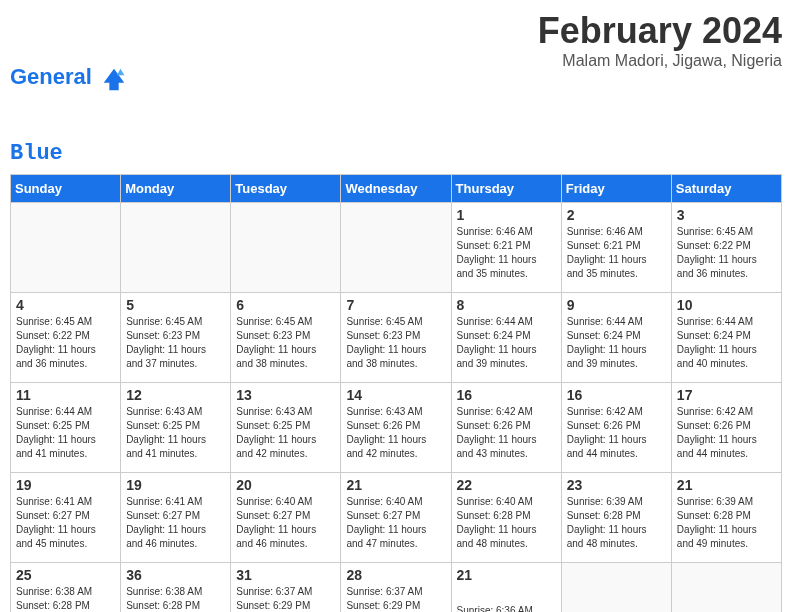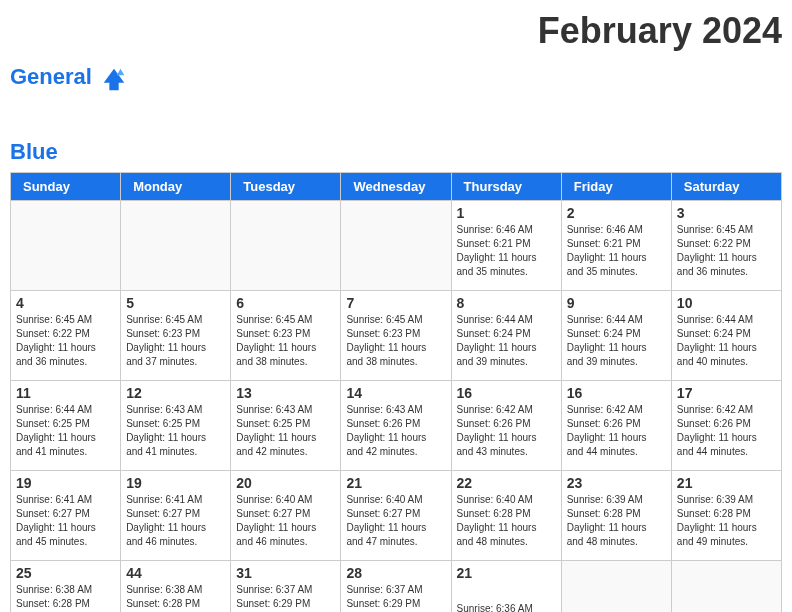--- a/index.html
+++ b/index.html
@@ -51,21 +51,21 @@
     table {
       width: 100%;
       border-collapse: collapse;
       table-layout: fixed;
     }
     th {
       background-color: #1a73e8;
       color: #fff;
       font-size: 13px;
       font-weight: bold;
-      padding: 6px 12px;
+      padding: 6px 4px;
       text-align: left;
       border: 1px solid #ccc;
     }
     td {
       border: 1px solid #ccc;
       vertical-align: top;
       padding: 4px 5px;
       height: 90px;
       font-size: 11px;
       color: #333;
@@ -93,26 +93,27 @@
   <div class="logo">
     <div>
       <div class="logo-text">
         <span>General</span>
         <svg class="logo-icon" viewBox="0 0 30 30" xmlns="http://www.w3.org/2000/svg" style="display:inline-block;vertical-align:middle;">
           <polygon points="4,20 15,5 26,20 20,20 20,28 10,28 10,20" fill="#1a73e8"></polygon>
           <polygon points="18,12 26,12 22,5" fill="#4dabf7"></polygon>
         </svg>
       </div>
       <div class="logo-text">
-        <span style="color:#1a73e8;">Blue</span>
+        <span style="color:#1a73e8;font-family:Liberation Mono, monospace;">Blue</span>
       </div>
     </div>
   </div>
   <div class="title-area">
     <div class="month-title">February 2024</div>
+    <div class="location-subtitle">Malam Madori, Jigawa, Nigeria</div>
   </div>
 </div>
 
 <table>
   <thead>
     <tr>
     <th>Sunday</th>
         <th>Monday</th>
         <th>Tuesday</th>
         <th>Wednesday</th>
@@ -304,21 +305,21 @@
       </tr>
       <tr>
         <td>
           <span class="day-num">25</span>
           <div class="cell-info" style="white-space: pre-line;">Sunrise: 6:38 AM
 Sunset: 6:28 PM
 Daylight: 11 hours
 and 50 minutes.</div>
         </td>
         <td>
-          <span class="day-num">44</span>
+          <span class="day-num">36</span>
           <div class="cell-info" style="white-space: pre-line;">Sunrise: 6:38 AM
 Sunset: 6:28 PM
 Daylight: 11 hours
 and 50 minutes.</div>
         </td>
         <td>
           <span class="day-num">31</span>
           <div class="cell-info" style="white-space: pre-line;">Sunrise: 6:37 AM
 Sunset: 6:29 PM
 Daylight: 11 hours

